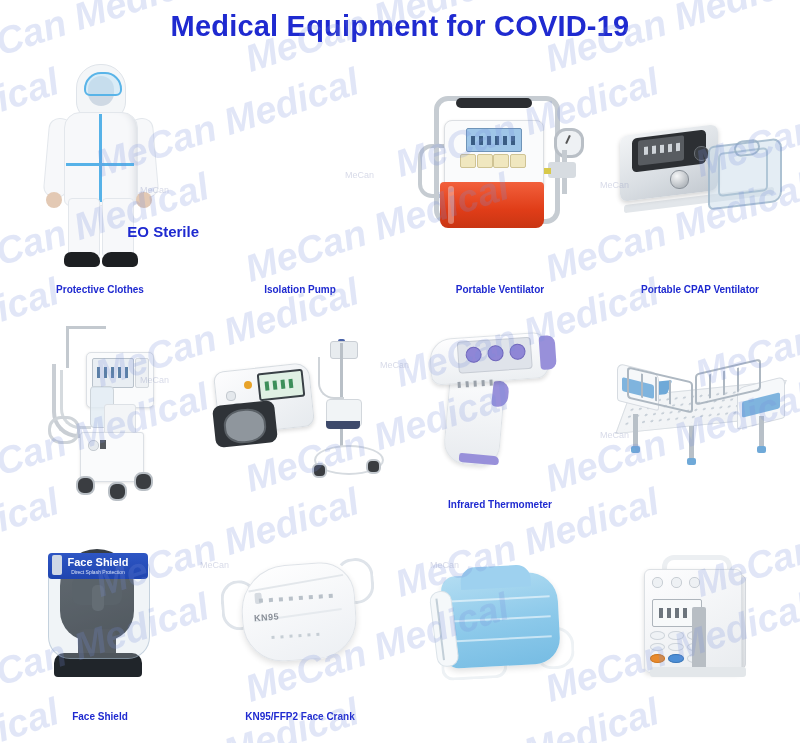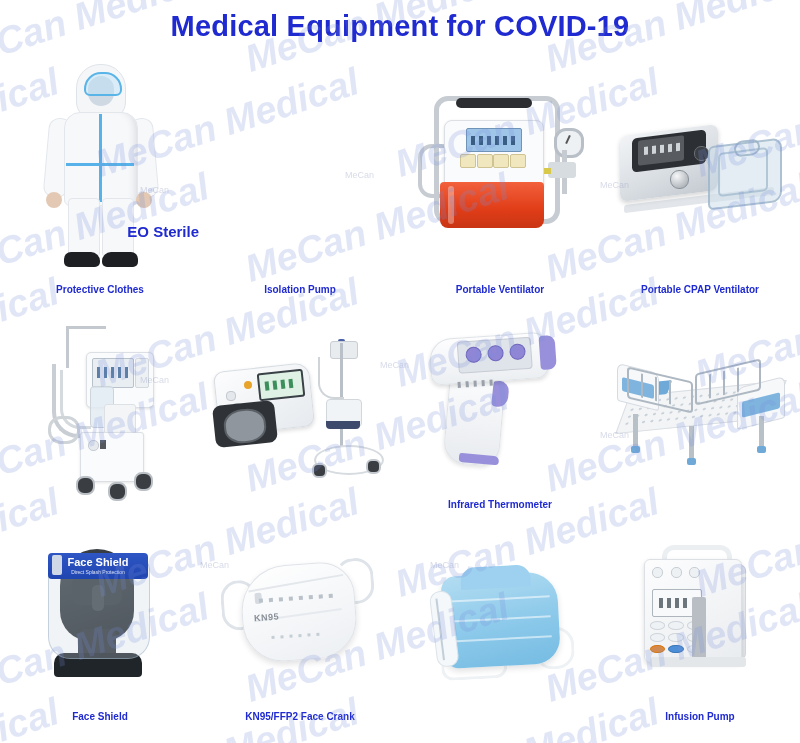--- a/index.html
+++ b/index.html
@@ -586,16 +586,15 @@
             <b></b>
             <b></b>
             <b class="o"></b>
             <b class="b"></b>
             <b></b>
           </div>
         <div class="ip-door"></div>
         <div class="ip-foot"></div>
       </div>
     </div>
-    <div class="caption">Infusion Pump</div>
   </div>
 
 </div>
 
 </body></html>

